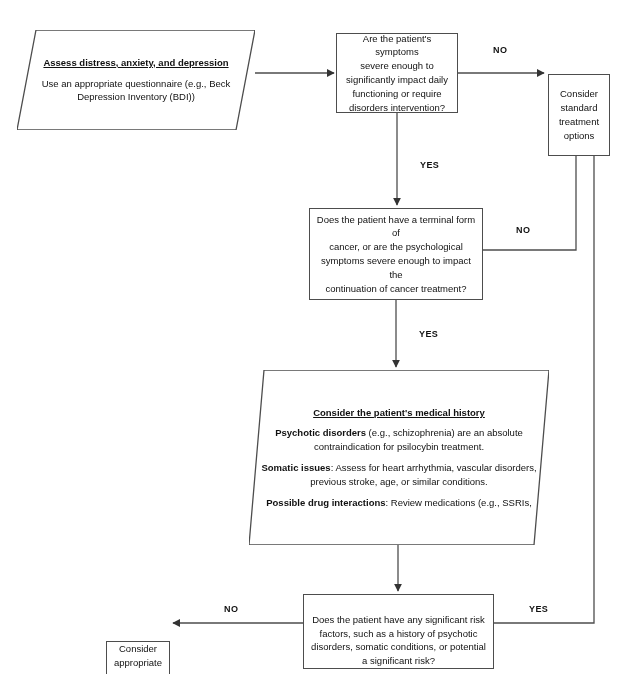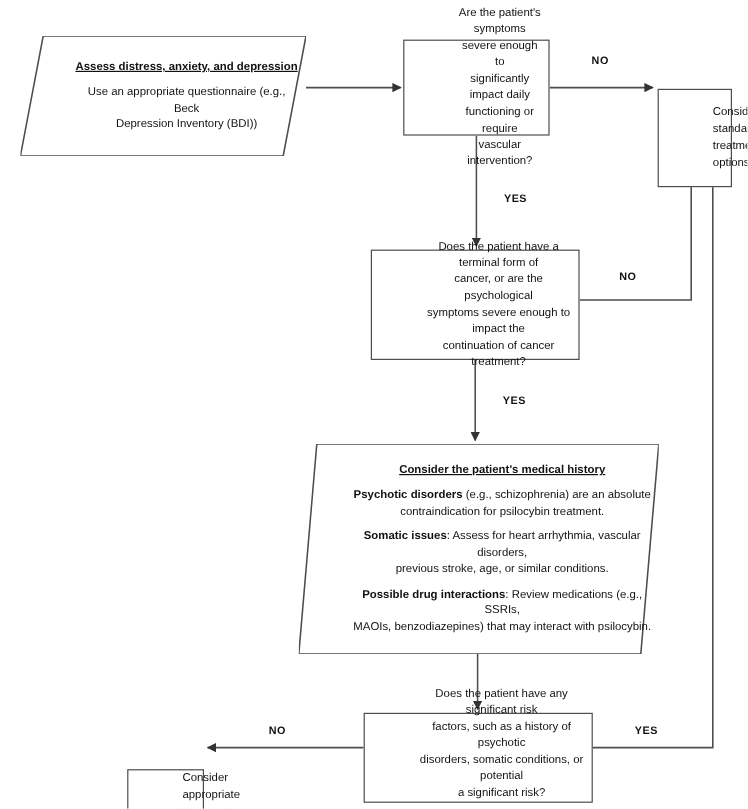--- a/index.html
+++ b/index.html
@@ -30,21 +30,20 @@
     box-sizing: border-box;
     display: flex;
     flex-direction: column;
     align-items: center;
     justify-content: center;
     text-align: center;
     background: #ffffff;
     font-size: 9.5px;
     line-height: 1.45;
     color: #111111;
-    padding-left: 39px;
   }
   .node.rect {
     border: 1px solid #4d4d4d;
   }
   .node.para {
     border: 0;
   }
   .para-shape {
     position: absolute;
     left: 0;
@@ -129,21 +128,21 @@
       <span class="ln">Depression Inventory (BDI))</span>
     </div>
   </div>
 
   <div class="node rect" style="left:336px; top:33px; width:122px; height:80px;">
     <div class="node-inner">
       <span class="ln">Are the patient's symptoms</span>
       <span class="ln">severe enough to</span>
       <span class="ln">significantly impact daily</span>
       <span class="ln">functioning or require</span>
-      <span class="ln">vascular intervention?</span>
+      <span class="ln">disorders intervention?</span>
     </div>
   </div>
 
   <div class="node rect small-node" style="left:548px; top:33px; width:62px; height:82px;">
     <div class="node-inner">
       <span class="ln">Consider</span>
       <span class="ln">standard</span>
       <span class="ln">treatment</span>
       <span class="ln">options</span>
     </div>
@@ -165,21 +164,20 @@
     <div class="node-inner">
       <span class="ln bold">Consider the patient's medical history</span>
       <span class="ln spacer"></span>
       <span class="ln"><span class="lead">Psychotic disorders</span><span> (e.g., schizophrenia) are an absolute</span></span>
       <span class="ln">contraindication for psilocybin treatment.</span>
       <span class="ln spacer"></span>
       <span class="ln"><span class="lead">Somatic issues</span><span>: Assess for heart arrhythmia, vascular disorders,</span></span>
       <span class="ln">previous stroke, age, or similar conditions.</span>
       <span class="ln spacer"></span>
       <span class="ln"><span class="lead">Possible drug interactions</span><span>: Review medications (e.g., SSRIs,</span></span>
-      <span class="ln">MAOIs, benzodiazepines) that may interact with psilocybin.</span>
     </div>
   </div>
 
   <div class="node rect" style="left:303px; top:594px; width:191px; height:75px;justify-content:flex-end;">
     <div class="node-inner">
       <span class="ln">Does the patient have any significant risk</span>
       <span class="ln">factors, such as a history of psychotic</span>
       <span class="ln">disorders, somatic conditions, or potential</span>
       <span class="ln">a significant risk?</span>
     </div>

